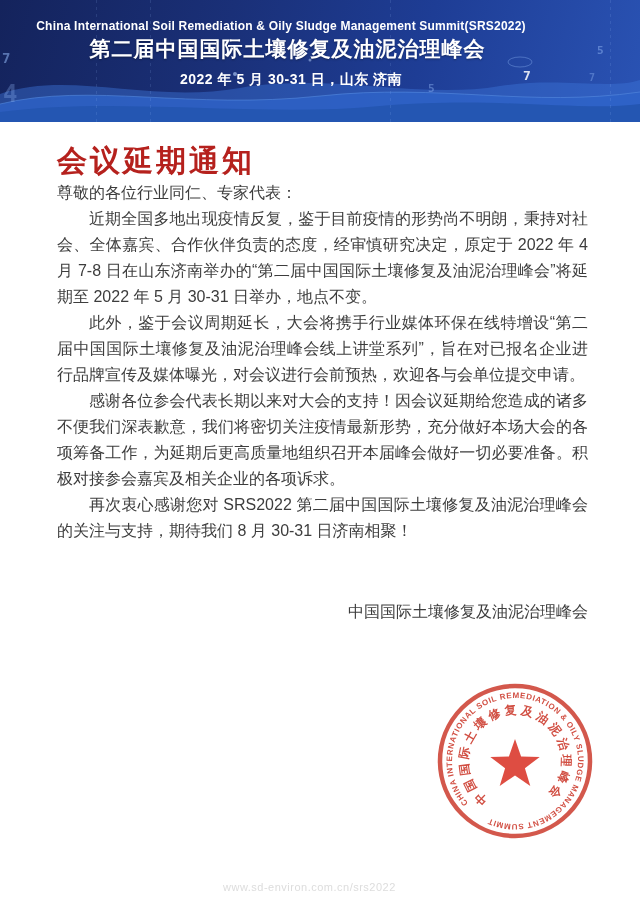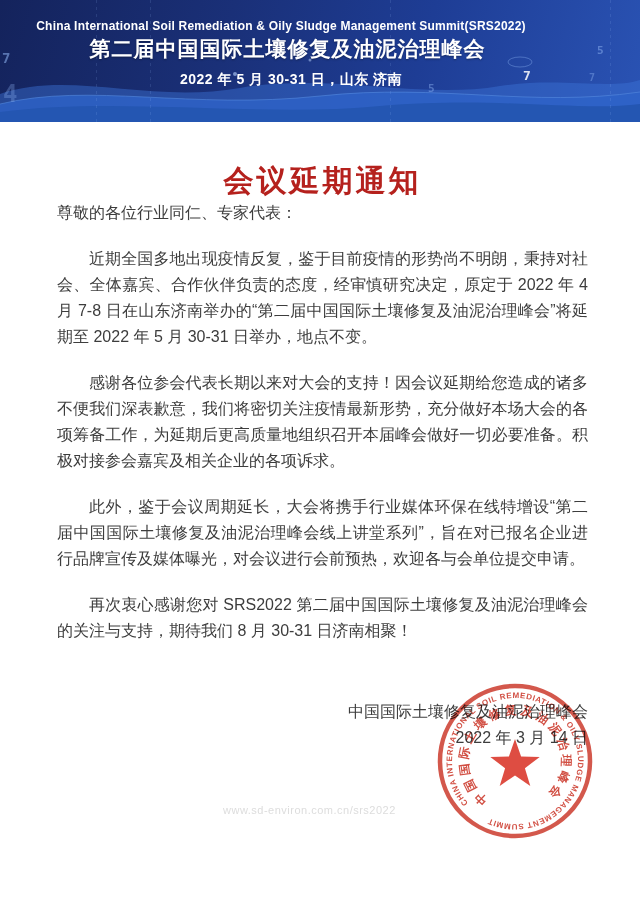--- a/index.html
+++ b/index.html
@@ -48,32 +48,31 @@
   .b-date { margin-top:4px; font-size:14px; font-weight:bold; line-height:22px; letter-spacing:.5px;padding-left:20px; }
 
   
   .content {
     position:relative;
     padding:0 52px 0 57px;
     color:#3d3d3d;
     font-size:16px;
   }
   .notice-title {
-    margin-top:40px;
-    text-align:center;
+    margin-top:20px;
+    text-align:left;
     font-family:"Liberation Serif","DejaVu Serif",serif;
     font-weight:bold;
     font-size:30px;
     line-height:38px;
     letter-spacing:3px;
     color:#b5211d;
   }
   .salutation { line-height:26px; }
   .para {
-    margin-top:20px;
     text-indent:2em;
     text-align:justify;
     line-height:26px;
   }
   .signature {
     margin-top:55px;
     text-align:right;
     line-height:26px;
   }
 
@@ -83,21 +82,21 @@
     left:435px; top:681px;
     width:160px; height:160px;
     mix-blend-mode:multiply;
     opacity:.92;
     z-index:5;
   }
 
   
   .watermark {
     position:absolute;
-    left:223px; top:804px;
+    left:223px; top:881px;
     font-size:11px;
     letter-spacing:.5px;
     color:#c6c6c6;
     opacity:.6;
   }
 </style>
 </head>
 <body>
 
 <div class="page">
@@ -129,27 +128,26 @@
       <div class="b-date">2022 年 5 月 30-31 日，山东 济南</div>
     </div>
   </header>
 
   <main class="content">
     <h1 class="notice-title">会议延期通知</h1>
 
     <p class="salutation">尊敬的各位行业同仁、专家代表：</p>
 
     <p class="para">近期全国多地出现疫情反复，鉴于目前疫情的形势尚不明朗，秉持对社会、全体嘉宾、合作伙伴负责的态度，经审慎研究决定，原定于 2022 年 4 月 7-8 日在山东济南举办的“第二届中国国际土壤修复及油泥治理峰会”将延期至 2022 年 5 月 30-31 日举办，地点不变。</p>
+    <p class="para">此外，鉴于会议周期延长，大会将携手行业媒体环保在线特增设“第二届中国国际土壤修复及油泥治理峰会线上讲堂系列”，旨在对已报名企业进行品牌宣传及媒体曝光，对会议进行会前预热，欢迎各与会单位提交申请。</p>
     <p class="para">感谢各位参会代表长期以来对大会的支持！因会议延期给您造成的诸多不便我们深表歉意，我们将密切关注疫情最新形势，充分做好本场大会的各项筹备工作，为延期后更高质量地组织召开本届峰会做好一切必要准备。积极对接参会嘉宾及相关企业的各项诉求。</p>
-    <p class="para">此外，鉴于会议周期延长，大会将携手行业媒体环保在线特增设“第二届中国国际土壤修复及油泥治理峰会线上讲堂系列”，旨在对已报名企业进行品牌宣传及媒体曝光，对会议进行会前预热，欢迎各与会单位提交申请。</p>
     <p class="para">再次衷心感谢您对 SRS2022 第二届中国国际土壤修复及油泥治理峰会的关注与支持，期待我们 8 月 30-31 日济南相聚！</p>
 
     <div class="signature">
       <div>中国国际土壤修复及油泥治理峰会</div>
-      <div>2022 年 3 月 14 日</div>
     </div>
   </main>
 
   <div class="stamp">
     <svg width="160" height="160" viewBox="0 0 160 160">
       <defs>
         <path id="arcEn" d="M 80,80 m -63,0 a 63,63 0 1,1 126,0 a 63,63 0 1,1 -126,0"></path>
         <path id="arcCn" d="M 80,80 m -47,0 a 47,47 0 1,1 94,0 a 47,47 0 1,1 -94,0"></path>
       </defs>
       <circle cx="80" cy="80" r="75" fill="none" stroke="#cb3527" stroke-width="4.5" opacity="0.9"></circle>

